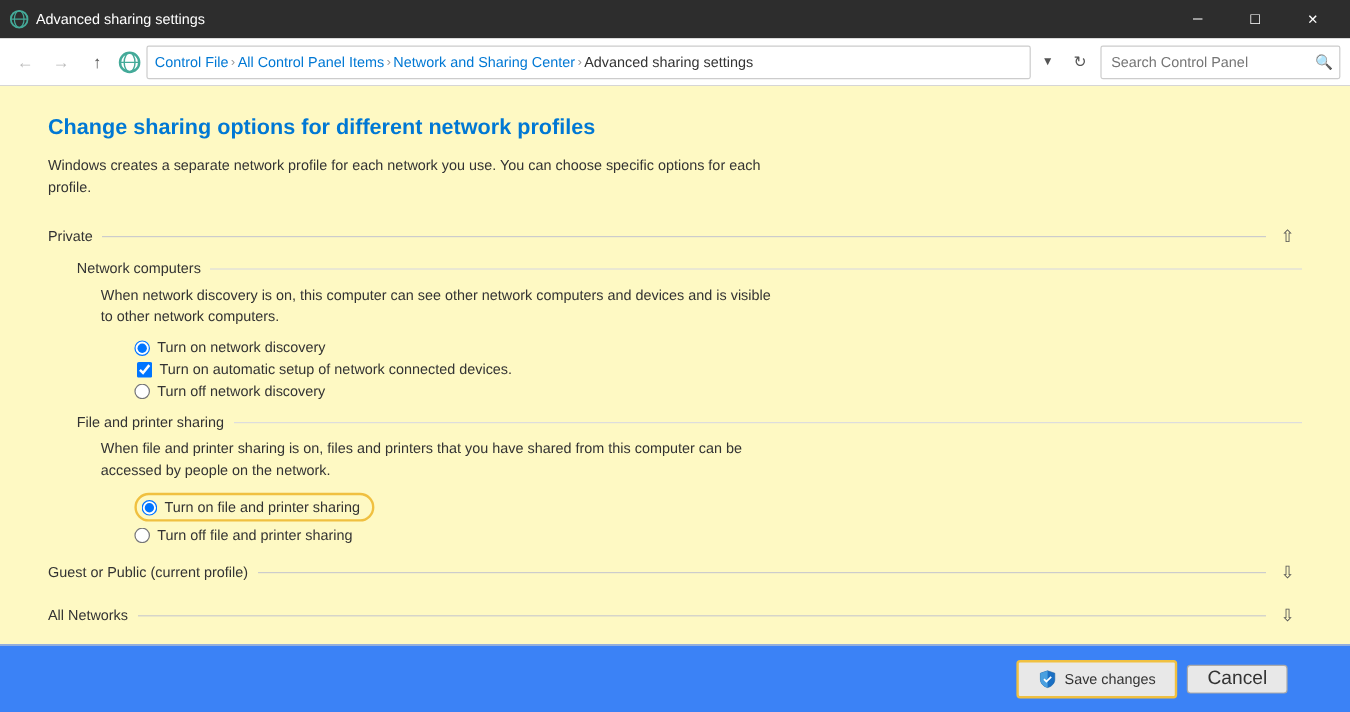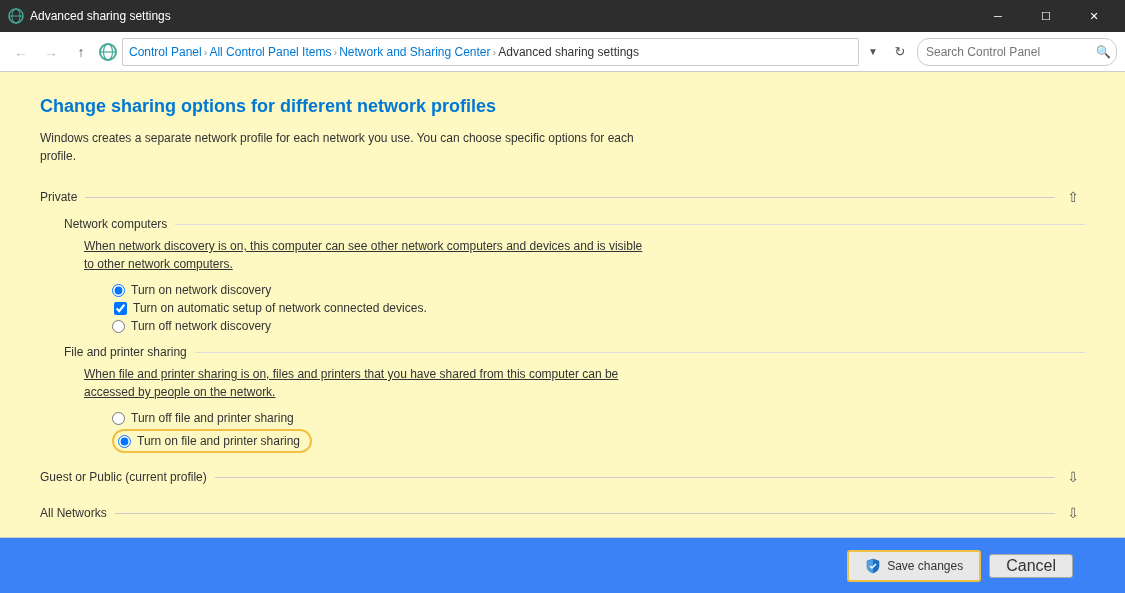--- a/index.html
+++ b/index.html
@@ -121,21 +121,21 @@
     }
     .search-wrap {
       position: relative;
       display: flex;
       align-items: center;
     }
     .search-wrap input {
       height: 28px;
       width: 200px;
       border: 1px solid #ccc;
-      border-radius: 12px;
+      border-radius: 2px;
       padding: 0 28px 0 8px;
       font-size: 12px;
       color: #666;
       background: #fff;
       outline: none;
     }
     .search-icon-inner {
       position: absolute;
       right: 6px;
       color: #999;
@@ -216,21 +216,20 @@
       background: #ddd;
       margin-left: 8px;
     }
     .subsection-desc {
       font-size: 12px;
       color: #333;
       margin-bottom: 10px;
       margin-left: 20px;
       max-width: 560px;
       line-height: 1.5;
-      text-decoration: underline;
     }
     .radio-group {
       margin-left: 30px;
       margin-bottom: 8px;
     }
     .radio-item {
       display: flex;
       align-items: center;
       margin-bottom: 4px;
       font-size: 12px;
@@ -336,21 +335,21 @@
   <button class="nav-btn disabled">←</button>
   <button class="nav-btn disabled">→</button>
   <button class="nav-btn">↑</button>
 
   <svg width="20" height="20" viewBox="0 0 20 20">
     <circle cx="10" cy="10" r="8" fill="none" stroke="#4a9" stroke-width="2"></circle>
     <ellipse cx="10" cy="10" rx="4.5" ry="8" fill="none" stroke="#4a9" stroke-width="1.2"></ellipse>
     <line x1="2" y1="10" x2="18" y2="10" stroke="#4a9" stroke-width="1.2"></line>
   </svg>
   <div class="breadcrumb-bar">
-    <span class="breadcrumb-item">Control Panel</span>
+    <span class="breadcrumb-item">Control File</span>
     <span class="breadcrumb-sep">›</span>
     <span class="breadcrumb-item">All Control Panel Items</span>
     <span class="breadcrumb-sep">›</span>
     <span class="breadcrumb-item">Network and Sharing Center</span>
     <span class="breadcrumb-sep">›</span>
     <span class="breadcrumb-current">Advanced sharing settings</span>
   </div>
   <button class="address-down-btn">▼</button>
   <button class="refresh-btn">↻</button>
   <div class="search-wrap">
@@ -387,29 +386,29 @@
             <input type="radio" name="nd" id="nd-off" style="">
             <label for="nd-off">Turn off network discovery</label>
           </div>
         </div>
       </div>
 
       <div class="subsection" style="margin-top:12px;">
         <div class="subsection-title">File and printer sharing</div>
         <p class="subsection-desc">When file and printer sharing is on, files and printers that you have shared from this computer can be accessed by people on the network.</p>
         <div class="radio-group">
-          <div class="radio-item" style="margin-top:4px;">
-            <input type="radio" name="fps" id="fps-off" style="">
-            <label for="fps-off">Turn off file and printer sharing</label>
-          </div>
           <div class="radio-item">
             <span class="highlighted-option">
               <input type="radio" name="fps" id="fps-on" checked="" style="">
               <label for="fps-on">Turn on file and printer sharing</label>
             </span>
+          </div>
+          <div class="radio-item" style="margin-top:4px;">
+            <input type="radio" name="fps" id="fps-off" style="">
+            <label for="fps-off">Turn off file and printer sharing</label>
           </div>
         </div>
       </div>
 
     </div>
   </div>
 
   <div class="section section-collapsed" style="margin-top:10px;">
     <div class="section-header">
       <span class="section-title">Guest or Public (current profile)</span>

